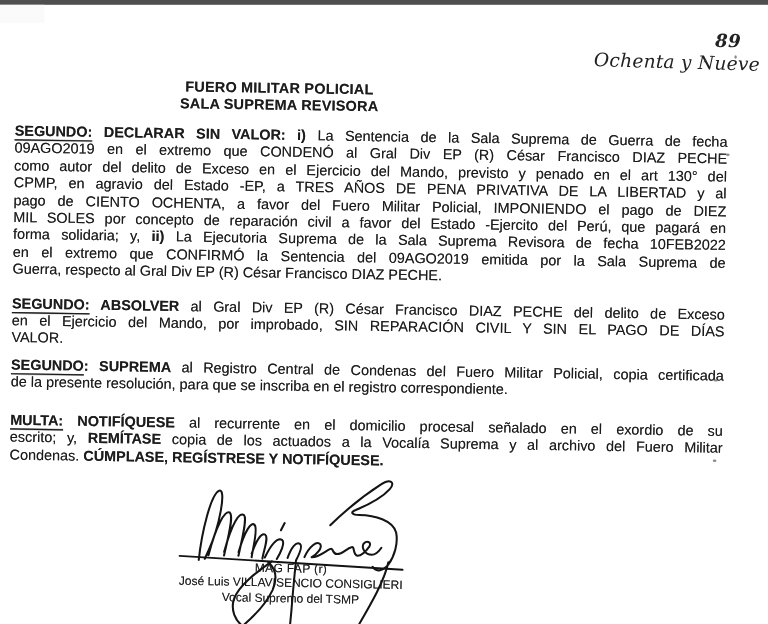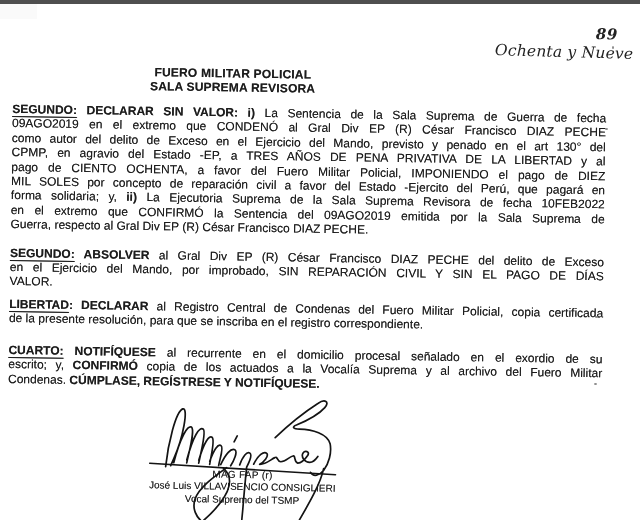--- a/index.html
+++ b/index.html
@@ -84,26 +84,26 @@
           <div class="line"><span>forma solidaria; y, </span><span class="b">ii)</span><span> La Ejecutoria Suprema de la Sala Suprema Revisora de fecha 10FEB2022</span></div>
           <div class="line"><span>en el extremo que CONFIRMÓ la Sentencia del 09AGO2019 emitida por la Sala Suprema de</span></div>
           <div class="line last"><span>Guerra, respecto al Gral Div EP (R) César Francisco DIAZ PECHE.</span></div>
         </div>
         <div class="para" style="margin-top: 14px;">
           <div class="line"><span class="b u">SEGUNDO:</span><span class="b"> ABSOLVER</span><span> al Gral Div EP (R) César Francisco DIAZ PECHE del delito de Exceso</span></div>
           <div class="line"><span>en el Ejercicio del Mando, por improbado, SIN REPARACIÓN CIVIL Y SIN EL PAGO DE DÍAS</span></div>
           <div class="line last"><span>VALOR.</span></div>
         </div>
         <div class="para" style="margin-top: 8px;">
-          <div class="line"><span class="b u">LIBERTAD</span><span class="b">: DECLARAR</span><span> al Registro Central de Condenas del Fuero Militar Policial, copia certificada</span></div>
+          <div class="line"><span class="b u">SEGUNDO</span><span class="b">: SUPREMA</span><span> al Registro Central de Condenas del Fuero Militar Policial, copia certificada</span></div>
           <div class="line last"><span>de la presente resolución, para que se inscriba en el registro correspondiente.</span></div>
         </div>
         <div class="para" style="margin-top: 17px;">
-          <div class="line"><span class="b u">CUARTO:</span><span class="b"> NOTIFÍQUESE</span><span> al recurrente en el domicilio procesal señalado en el exordio de su</span></div>
-          <div class="line"><span>escrito; y, </span><span class="b">CONFIRMÓ</span><span> copia de los actuados a la Vocalía Suprema y al archivo del Fuero Militar</span></div>
+          <div class="line"><span class="b u">MULTA:</span><span class="b"> NOTIFÍQUESE</span><span> al recurrente en el domicilio procesal señalado en el exordio de su</span></div>
+          <div class="line"><span>escrito; y, </span><span class="b">REMÍTASE</span><span> copia de los actuados a la Vocalía Suprema y al archivo del Fuero Militar</span></div>
           <div class="line last"><span>Condenas. </span><span class="b">CÚMPLASE, REGÍSTRESE Y NOTIFÍQUESE.</span></div>
         </div>
       </div>
   </div>
 
   <div class="sig-block">
     <div class="sig-text">
       <div class="sig-rank">MAG FAP (r)</div>
       <div>José Luis VILLAVISENCIO CONSIGLIERI</div>
       <div>Vocal Supremo del TSMP</div>

